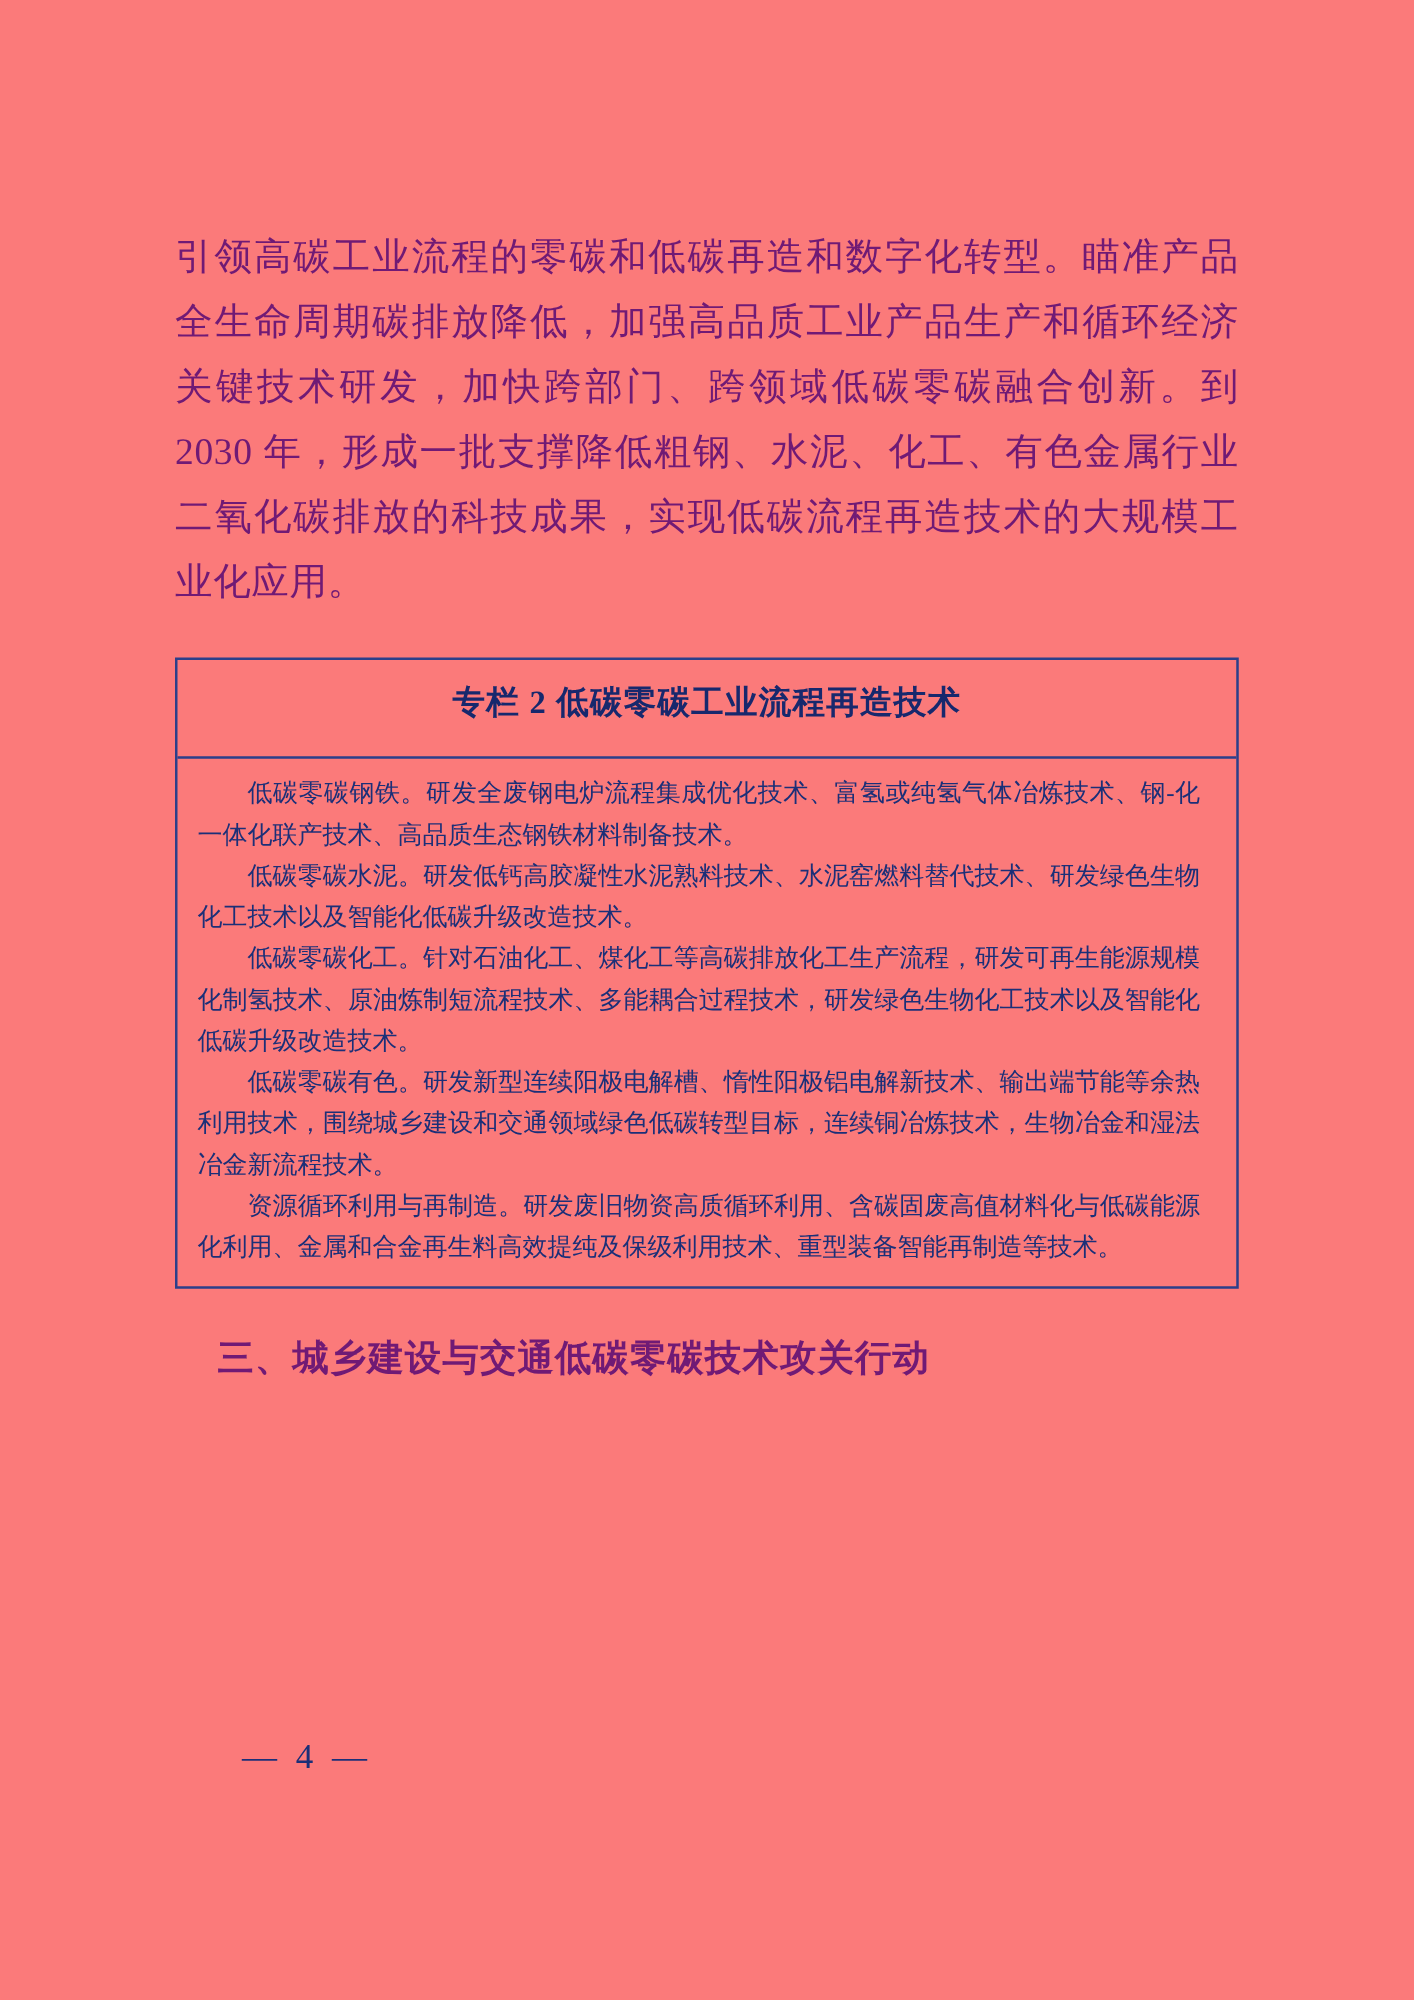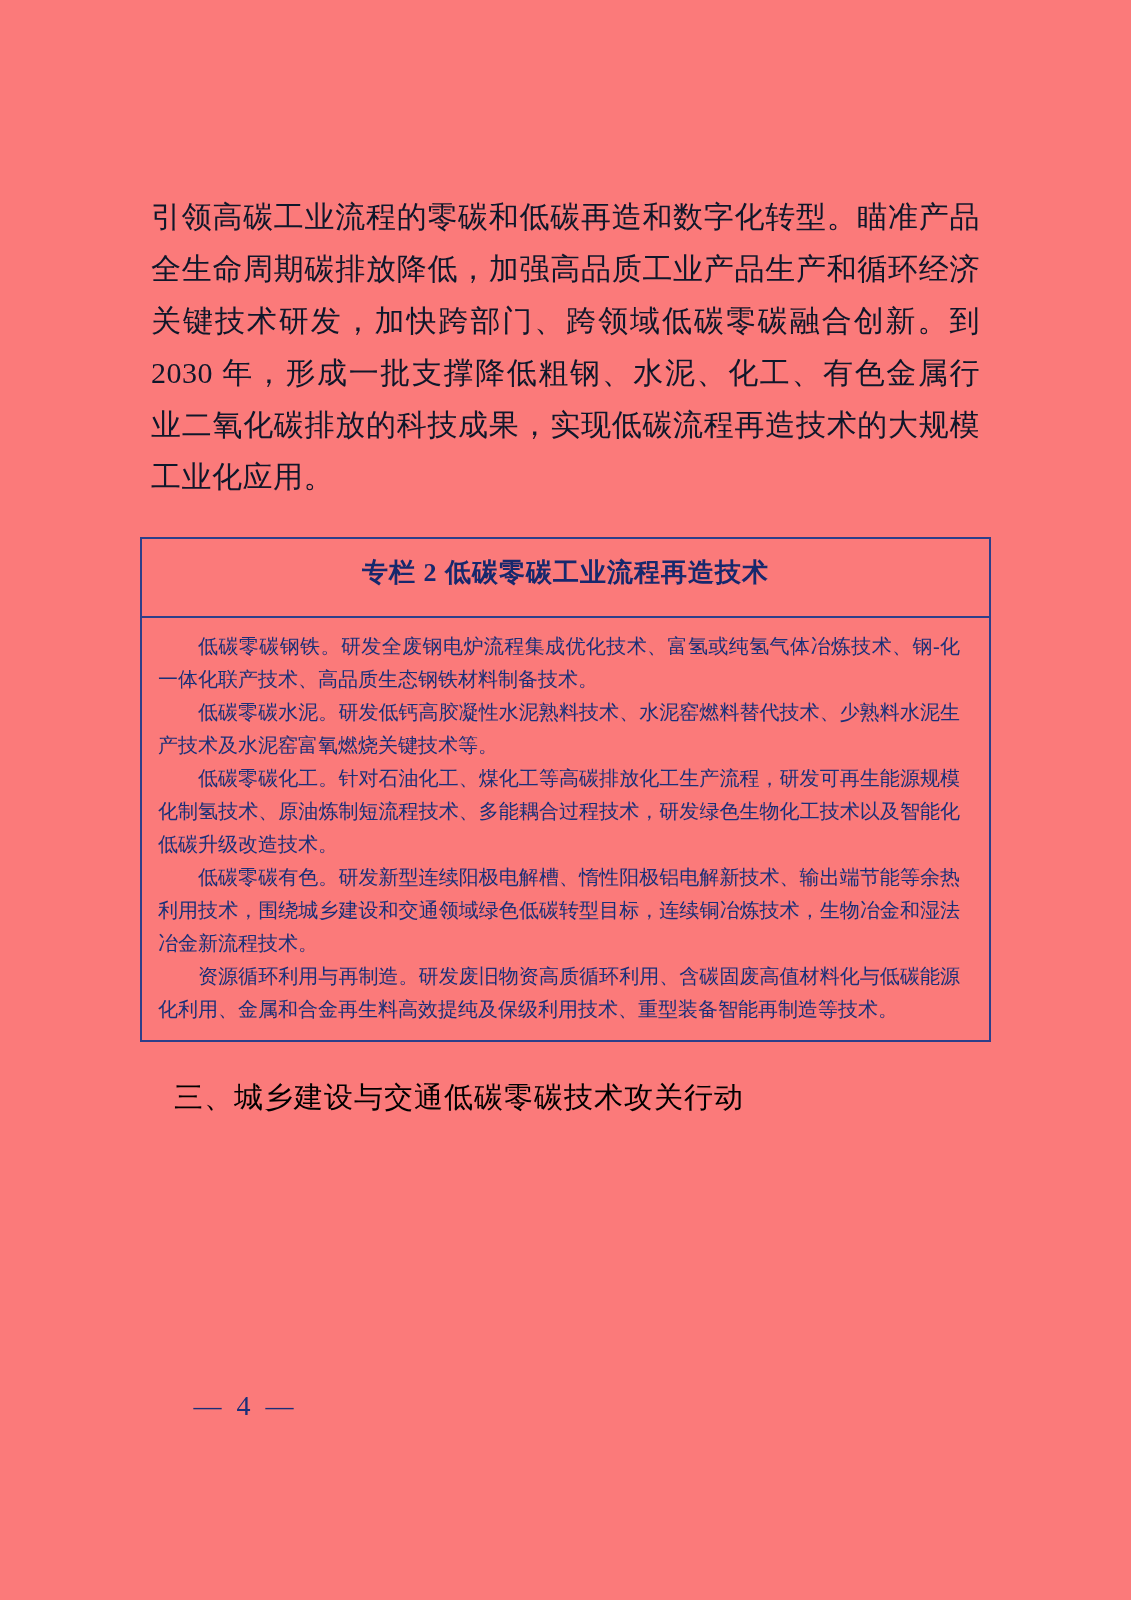--- a/index.html
+++ b/index.html
@@ -23,22 +23,22 @@
     box-sizing: border-box;
     padding: 180px 140px 0 140px;
   }
   .body-para {
     font-size: 30px;
     line-height: 52px;
     letter-spacing: 0.5px;
     text-align: justify;
     text-justify: inter-ideograph;
     text-indent: 0;
-    margin: 11px;
-    color: #0f172a;
+    margin: 0;
+    color: #701a75;
   }
   .body-para.indent {
     text-indent: 60px;
   }
   .callout {
     margin-top: 34px;
     border: 2px solid #2c3f8a;
     box-sizing: border-box;
     padding: 0;
   }
@@ -58,25 +58,25 @@
     font-size: 20px;
     line-height: 33px;
     text-align: justify;
     text-justify: inter-ideograph;
     text-indent: 40px;
     margin: 0;
     color: #1b2f78;
   }
   .section-heading {
     font-family: "DejaVu Sans", sans-serif;
-    font-weight: normal;
+    font-weight: bold;
     font-size: 29px;
     margin: 36px 0 0 0;
     letter-spacing: 1px;
-    color: #000000;
+    color: #701a75;
     text-indent: 34px;
   }
   .after-heading {
     margin-top: 26px;
   }
   .page-number {
     position: absolute;
     left: 0;
     bottom: 178px;
     width: 1131px;
@@ -94,21 +94,21 @@
 <body>
 
 <div class="page">
 
   <p class="body-para">引领高碳工业流程的零碳和低碳再造和数字化转型。瞄准产品全生命周期碳排放降低，加强高品质工业产品生产和循环经济关键技术研发，加快跨部门、跨领域低碳零碳融合创新。到 2030 年，形成一批支撑降低粗钢、水泥、化工、有色金属行业二氧化碳排放的科技成果，实现低碳流程再造技术的大规模工业化应用。</p>
 
   <div class="callout">
     <div class="callout-title">专栏 2  低碳零碳工业流程再造技术</div>
     <div class="callout-body">
       <p class="callout-para">低碳零碳钢铁。研发全废钢电炉流程集成优化技术、富氢或纯氢气体冶炼技术、钢-化一体化联产技术、高品质生态钢铁材料制备技术。</p>
-      <p class="callout-para">低碳零碳水泥。研发低钙高胶凝性水泥熟料技术、水泥窑燃料替代技术、少熟料水泥生产技术及水泥窑富氧燃烧关键技术等。</p>
+      <p class="callout-para">低碳零碳水泥。研发低钙高胶凝性水泥熟料技术、水泥窑燃料替代技术、研发绿色生物化工技术以及智能化低碳升级改造技术。</p>
       <p class="callout-para">低碳零碳化工。针对石油化工、煤化工等高碳排放化工生产流程，研发可再生能源规模化制氢技术、原油炼制短流程技术、多能耦合过程技术，研发绿色生物化工技术以及智能化低碳升级改造技术。</p>
       <p class="callout-para">低碳零碳有色。研发新型连续阳极电解槽、惰性阳极铝电解新技术、输出端节能等余热利用技术，围绕城乡建设和交通领域绿色低碳转型目标，连续铜冶炼技术，生物冶金和湿法冶金新流程技术。</p>
       <p class="callout-para">资源循环利用与再制造。研发废旧物资高质循环利用、含碳固废高值材料化与低碳能源化利用、金属和合金再生料高效提纯及保级利用技术、重型装备智能再制造等技术。</p>
     </div>
   </div>
 
   <h2 class="section-heading">三、城乡建设与交通低碳零碳技术攻关行动</h2>
 
 
 </div>

